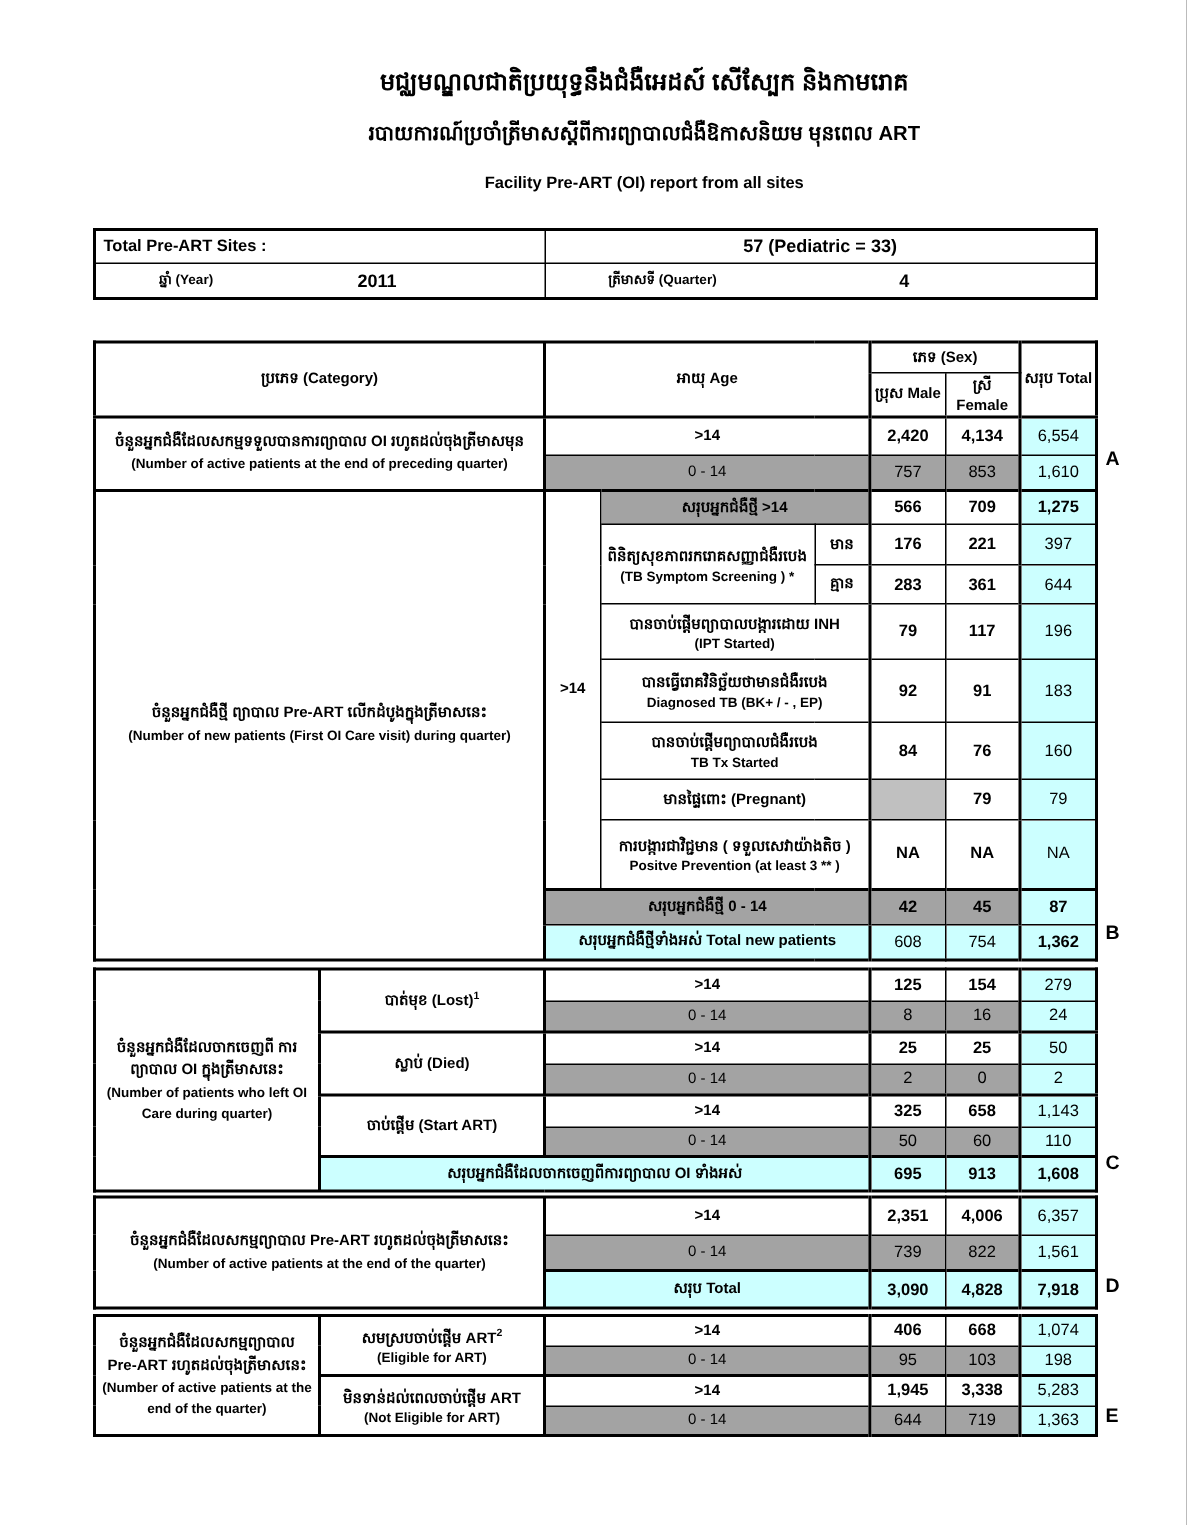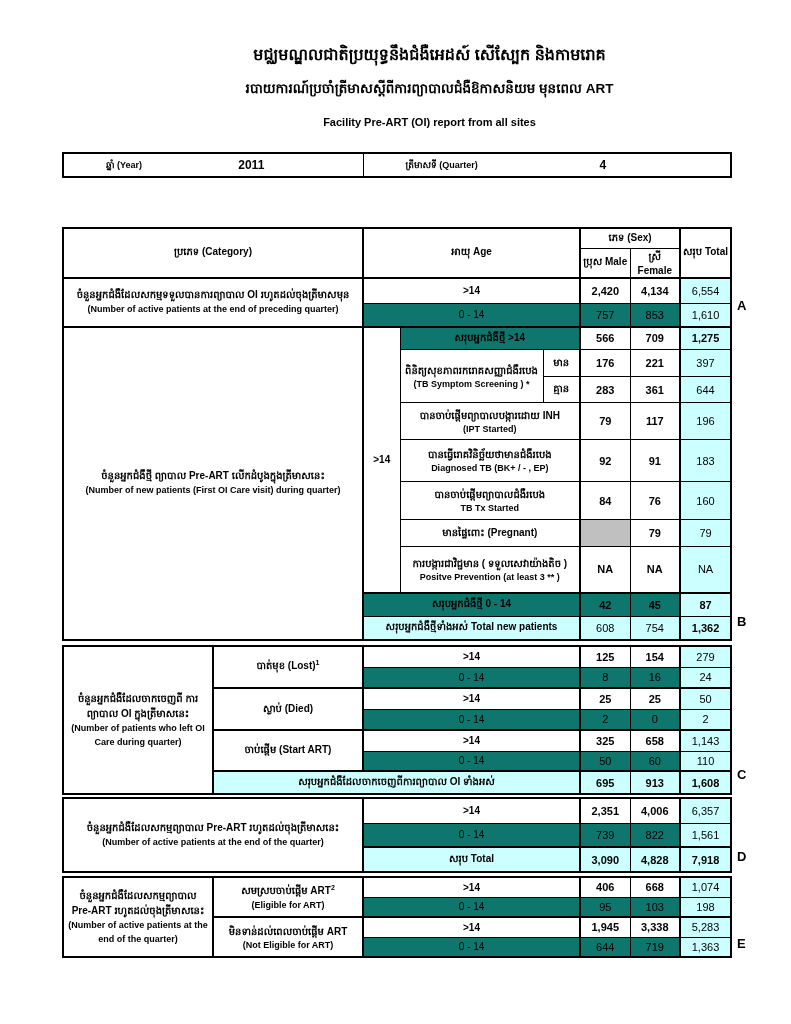--- a/index.html
+++ b/index.html
@@ -9,21 +9,21 @@
   .hdr .km1{font-size:16px;font-weight:bold;margin-bottom:12px;}
   .hdr .en1{font-size:11.5px;font-weight:bold;margin-bottom:9px;}
   .hdr .km2{font-size:13.5px;font-weight:bold;margin-bottom:16px;}
   .hdr .rpt{font-size:11px;font-weight:bold;}
   table{border-collapse:collapse;table-layout:fixed;width:668px;}
   .blk{position:absolute;left:62px;}
   table{border:2.5px solid #000;}
   td{border:1px solid #000;text-align:center;vertical-align:middle;
      font-size:11px;padding:1px 2px;overflow:hidden;}
   .b{font-weight:bold;}
-  .y{background:#0f766e;}
+  .y{background:#a3a3a3;}
   .c{background:#CCFFFF;margin-top:11px;}
   .g{background:#C0C0C0;}
   .bl2{border-left:2px solid #000;}
   .bt2{border-top:2px solid #000;}
   .lbl{font-size:10px;font-weight:bold;}
   .lbl .sub{font-size:9px;font-weight:bold;}
   .cat{font-size:10px;font-weight:bold;line-height:1.55;}
   .cat .en{font-size:9px;font-weight:bold;}
   .agec{font-size:10px;}
   .hcell{font-size:10px;font-weight:bold;}
@@ -44,20 +44,24 @@
     <div class="km2">របាយការណ៍ប្រចាំត្រីមាសស្តីពីការព្យាបាលជំងឺឱកាសនិយម មុនពេល ART</div>
     <div class="rpt">Facility Pre-ART (OI) report from all sites</div>
   </div>
 
   <table class="blk" style="top:152px;">
     <colgroup>
         <col style="width:300px">
         <col style="width:368px">
       </colgroup>
     <tbody>
+    <tr style="height:22px;">
+      <td class="left b" style="font-size:11px;">Total Pre-ART Sites :</td>
+      <td class="b" style="font-size:12px;">57 (Pediatric = 33)</td>
+    </tr>
     <tr style="height:24px;">
       <td>
         <div class="yr">
           <span class="ylab">ឆ្នាំ (Year)</span>
           <span class="yval">2011</span>
         </div>
       </td>
       <td>
         <div class="yr">
           <span class="ylab">ត្រីមាសទី (Quarter)</span>

